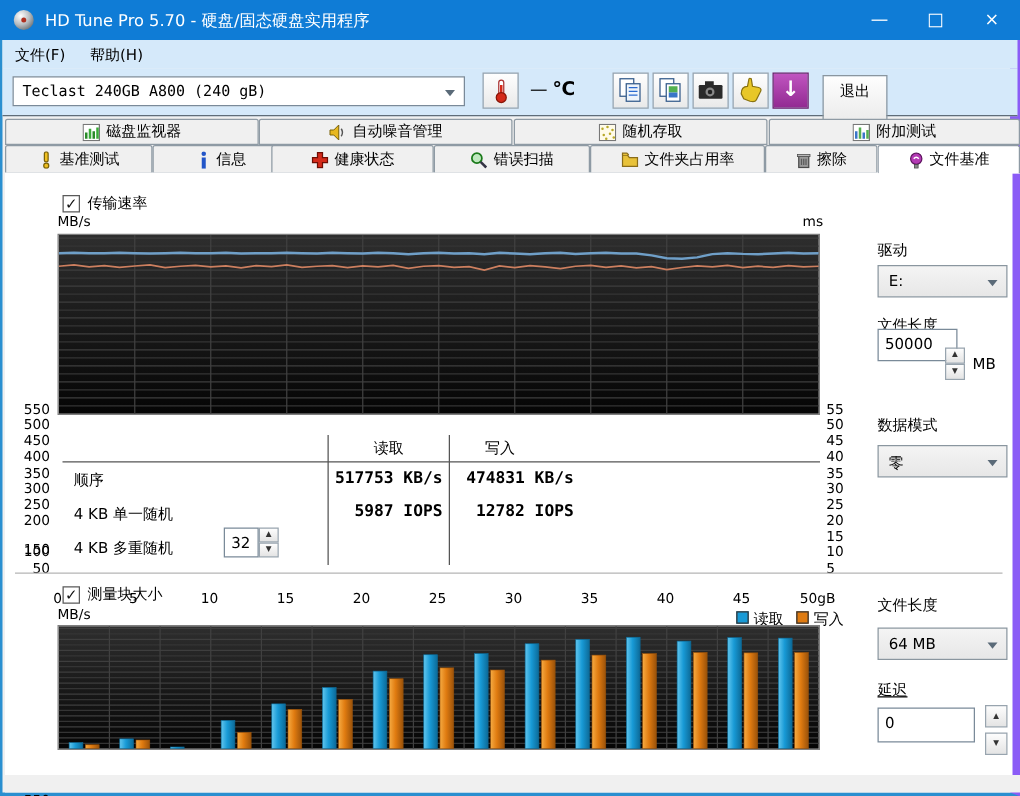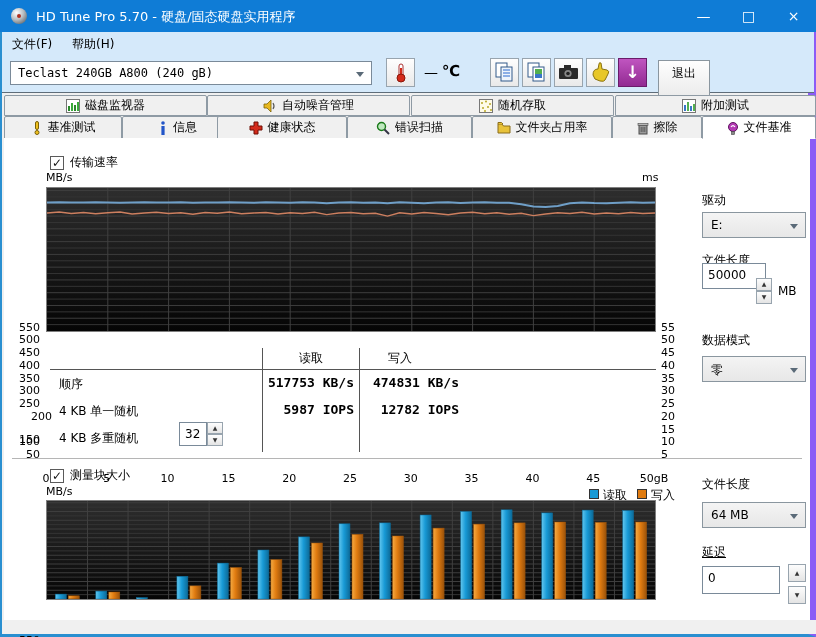--- a/index.html
+++ b/index.html
@@ -256,21 +256,21 @@
     <div class="axis-cap" style="left:42px;top:33px">MB/s</div>
     <div class="axis-cap" style="left:638px;top:33px">ms</div>
     <div id="lc-yl">
         <div class="ytick" style="left: 0px; top: 182.554px;">550</div>
         <div class="ytick" style="left: 0px; top: 195.321px;">500</div>
         <div class="ytick" style="left: 0px; top: 208.089px;">450</div>
         <div class="ytick" style="left: 0px; top: 220.857px;">400</div>
         <div class="ytick" style="left: 0px; top: 233.625px;">350</div>
         <div class="ytick" style="left: 0px; top: 246.393px;">300</div>
         <div class="ytick" style="left: 0px; top: 259.161px;">250</div>
-        <div class="ytick" style="left: 12px; top: 271.929px; padding-left: 15px;">200</div>
+        <div class="ytick" style="left: 0px; top: 271.929px; padding-left: 15px;">200</div>
         <div class="ytick" style="left: 0px; top: 295px;">150</div>
         <div class="ytick" style="left: 0px; top: 297.464px;">100</div>
         <div class="ytick" style="left: 0px; top: 310.232px;">50</div>
       </div>
     <div id="lc-yr">
         <div class="ytick2" style="left: 657px; top: 182.554px;">55</div>
         <div class="ytick2" style="left: 657px; top: 195.321px;">50</div>
         <div class="ytick2" style="left: 657px; top: 208.089px;">45</div>
         <div class="ytick2" style="left: 657px; top: 220.857px;">40</div>
         <div class="ytick2" style="left: 657px; top: 233.625px;">35</div>

